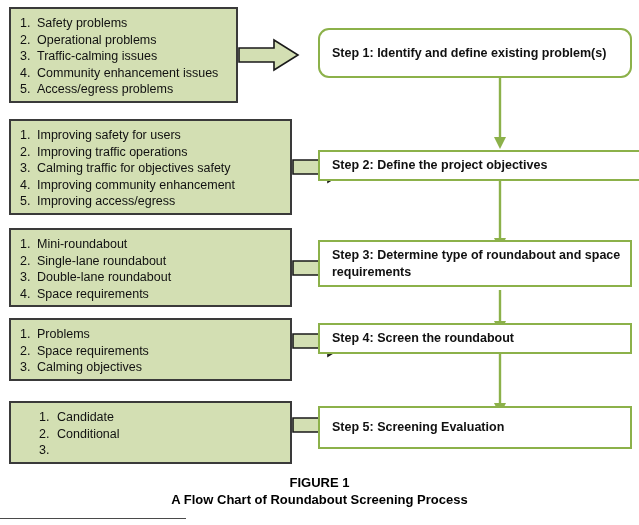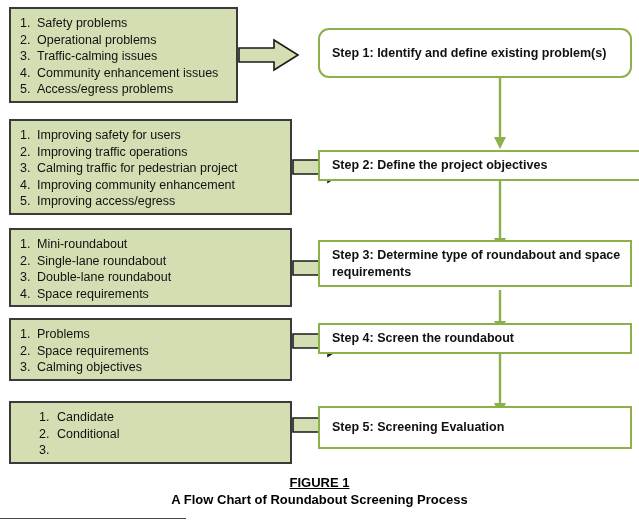--- a/index.html
+++ b/index.html
@@ -145,21 +145,21 @@
       <li class="item">
         <span class="item-num">1.</span>
         <span class="item-text">Improving safety for users</span>
       </li>
       <li class="item">
         <span class="item-num">2.</span>
         <span class="item-text">Improving traffic operations</span>
       </li>
       <li class="item">
         <span class="item-num">3.</span>
-        <span class="item-text">Calming traffic for pedestrian project</span>
+        <span class="item-text">Calming traffic for objectives safety</span>
       </li>
       <li class="item">
         <span class="item-num">4.</span>
         <span class="item-text">Improving community enhancement</span>
       </li>
       <li class="item">
         <span class="item-num">5.</span>
         <span class="item-text">Improving access/egress</span>
       </li>
     </ol>
@@ -290,18 +290,18 @@
   </div>
 
   <div class="step-box" style="left:318px; top:323px; width:314px; height:31px;align-items:center;">
     <span class="step-label">Step 4: Screen the roundabout</span>
   </div>
 
   <div class="step-box" style="left:318px; top:406px; width:314px; height:43px;align-items:center;">
     <span class="step-label">Step 5: Screening Evaluation</span>
   </div>
 
-  <div class="caption" style="top:474px;text-decoration:underline;">FIGURE 1</div>
+  <div class="caption" style="top:474px;">FIGURE 1</div>
   <div class="caption" style="top:491px;">A Flow Chart of Roundabout Screening Process</div>
 
   <div class="footnote-rule"></div>
 
 </div>
 
 </body></html>

